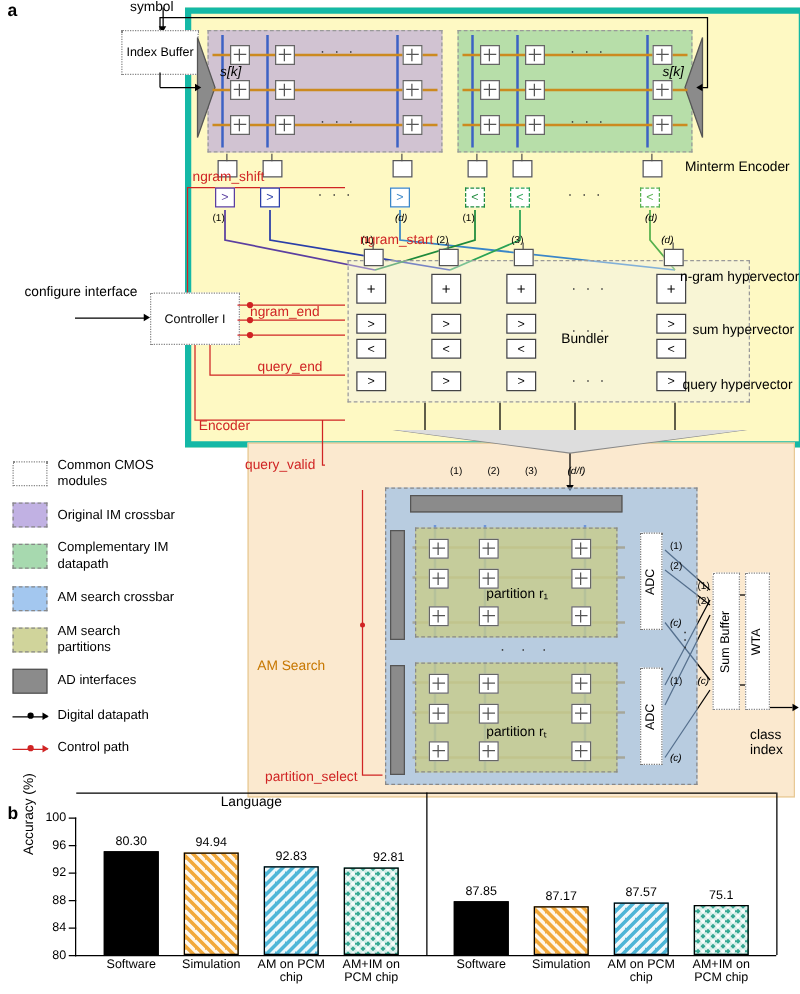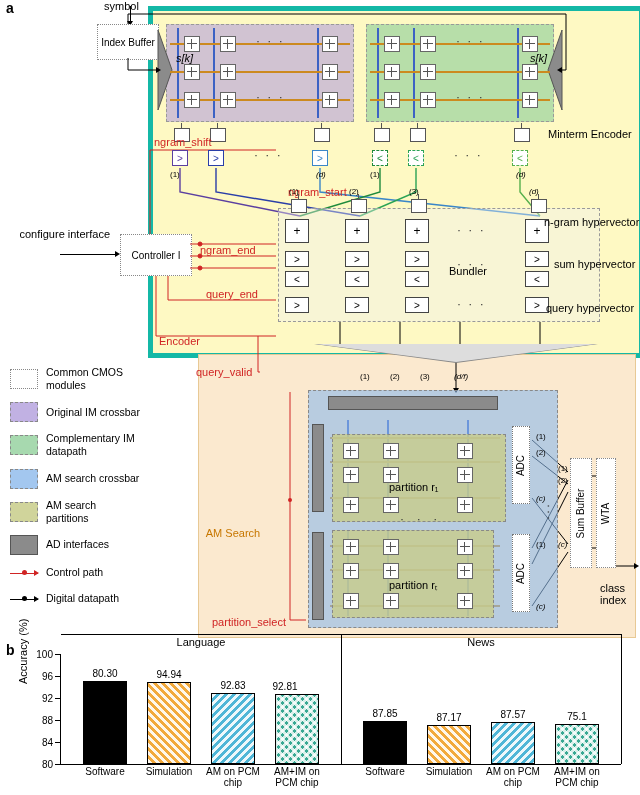--- a/index.html
+++ b/index.html
@@ -471,21 +471,21 @@
     <div style="position:absolute; left:420px; top:372px; font-size:8px;">(3)</div>
     <div style="position:absolute; left:454px; top:372px; font-size:8px; font-style:italic">(d/f)</div>
 
     <div class="amsearch"></div>
 
     <div class="ad-if" style="left:328px; top:396px; width:168px; height:12px;"></div>
 
     <div class="ad-if" style="left:312px; top:424px; width:10px; height:86px;"></div>
     <div class="ad-if" style="left:312px; top:532px; width:10px; height:86px;"></div>
 
-    <div class="am-part" style="left:332px; top:434px;padding-left:12px;">
+    <div class="am-part" style="left:332px; top:422px;">
       <div class="cell" style="left:10px; top:8px;"></div>
         <div class="cell" style="left:50px; top:8px;"></div>
         <div class="cell" style="left:124px; top:8px;"></div>
       <div class="cell" style="left:10px; top:32px;"></div>
         <div class="cell" style="left:50px; top:32px;"></div>
         <div class="cell" style="left:124px; top:32px;"></div>
       <div class="cell" style="left:10px; top:62px;"></div>
         <div class="cell" style="left:50px; top:62px;"></div>
         <div class="cell" style="left:124px; top:62px;"></div>
       <div class="side-label" style="left:56px; top:46px;">partition r₁</div>
@@ -550,33 +550,33 @@
       <div class="leg-row">
           <div class="leg-sw olive"></div>
           <span>AM search partitions</span>
         </div>
       <div class="leg-row">
           <div class="leg-sw gray"></div>
           <span>AD interfaces</span>
         </div>
       <div class="leg-row">
         <div class="leg-line">
+            <div class="ln" style="background:#000"></div>
+            <div class="dot" style="background:#000"></div>
+            <div class="arw" style="border-left:5px solid #000"></div>
+          </div>
+        <span>Digital datapath</span>
+      </div>
+      <div class="leg-row">
+        <div class="leg-line">
             <div class="ln" style="background:#d02424"></div>
             <div class="dot" style="background:#d02424"></div>
             <div class="arw" style="border-left:5px solid #d02424"></div>
           </div>
         <span>Control path</span>
-      </div>
-      <div class="leg-row">
-        <div class="leg-line">
-            <div class="ln" style="background:#000"></div>
-            <div class="dot" style="background:#000"></div>
-            <div class="arw" style="border-left:5px solid #000"></div>
-          </div>
-        <span>Digital datapath</span>
       </div>
     </div>
 
   </div>
 
   <div class="panel-b">
     <div class="panel-label" style="left:6px; top:0;">b</div>
     <div class="chart" id="chart">
       <div class="ytitle">Accuracy (%)</div>
     <div class="ytick" style="top: 110px;"></div>
@@ -588,32 +588,31 @@
         <div class="ytick" style="top: 44px;"></div>
         <div class="ylab" style="top: 39px;">92</div>
         <div class="ytick" style="top: 22px;"></div>
         <div class="ylab" style="top: 17px;">96</div>
         <div class="ytick" style="top: 0px;"></div>
         <div class="ylab" style="top: -5px;">100</div>
         <div class="seg-top" style="left: 0px; width: 560px;"></div>
         <div class="seg-div" style="left: 280px;"></div>
         <div class="seg-lab" style="left: 0px; width: 280px;">Language</div>
         <div class="seg-div" style="left: 560px;"></div>
-        <div class="seg-lab" style="left: 280px; width: 280px;">News</div>
         <div class="bar black" style="left: 22px; height: 83.38px;"></div>
         <div class="bval" style="left: 22px; bottom: 85.38px;">80.30</div>
         <div class="xcat" style="left: 14px; width: 60px;">Software</div>
         <div class="bar orange" style="left: 86px; height: 82.17px;"></div>
         <div class="bval" style="left: 86px; bottom: 84.17px;">94.94</div>
         <div class="xcat" style="left: 78px; width: 60px;">Simulation</div>
         <div class="bar cyan" style="left: 150px; height: 70.565px;"></div>
         <div class="bval" style="left: 150px; bottom: 72.565px;">92.83</div>
         <div class="xcat" style="left: 142px; width: 60px;">AM on PCM chip</div>
         <div class="bar teal" style="left: 214px; height: 70.455px;"></div>
-        <div class="bval" style="left: 202px; bottom: 72.455px;">92.81</div>
+        <div class="bval" style="left: 228px; bottom: 72.455px;">92.81</div>
         <div class="xcat" style="left: 206px; width: 60px;">AM+IM on PCM chip</div>
         <div class="bar black" style="left: 302px; height: 43.175px;"></div>
         <div class="bval" style="left: 302px; bottom: 45.175px;">87.85</div>
         <div class="xcat" style="left: 294px; width: 60px;">Software</div>
         <div class="bar orange" style="left: 366px; height: 39.435px;"></div>
         <div class="bval" style="left: 366px; bottom: 41.435px;">87.17</div>
         <div class="xcat" style="left: 358px; width: 60px;">Simulation</div>
         <div class="bar cyan" style="left: 430px; height: 41.635px;"></div>
         <div class="bval" style="left: 430px; bottom: 43.635px;">87.57</div>
         <div class="xcat" style="left: 422px; width: 60px;">AM on PCM chip</div>

